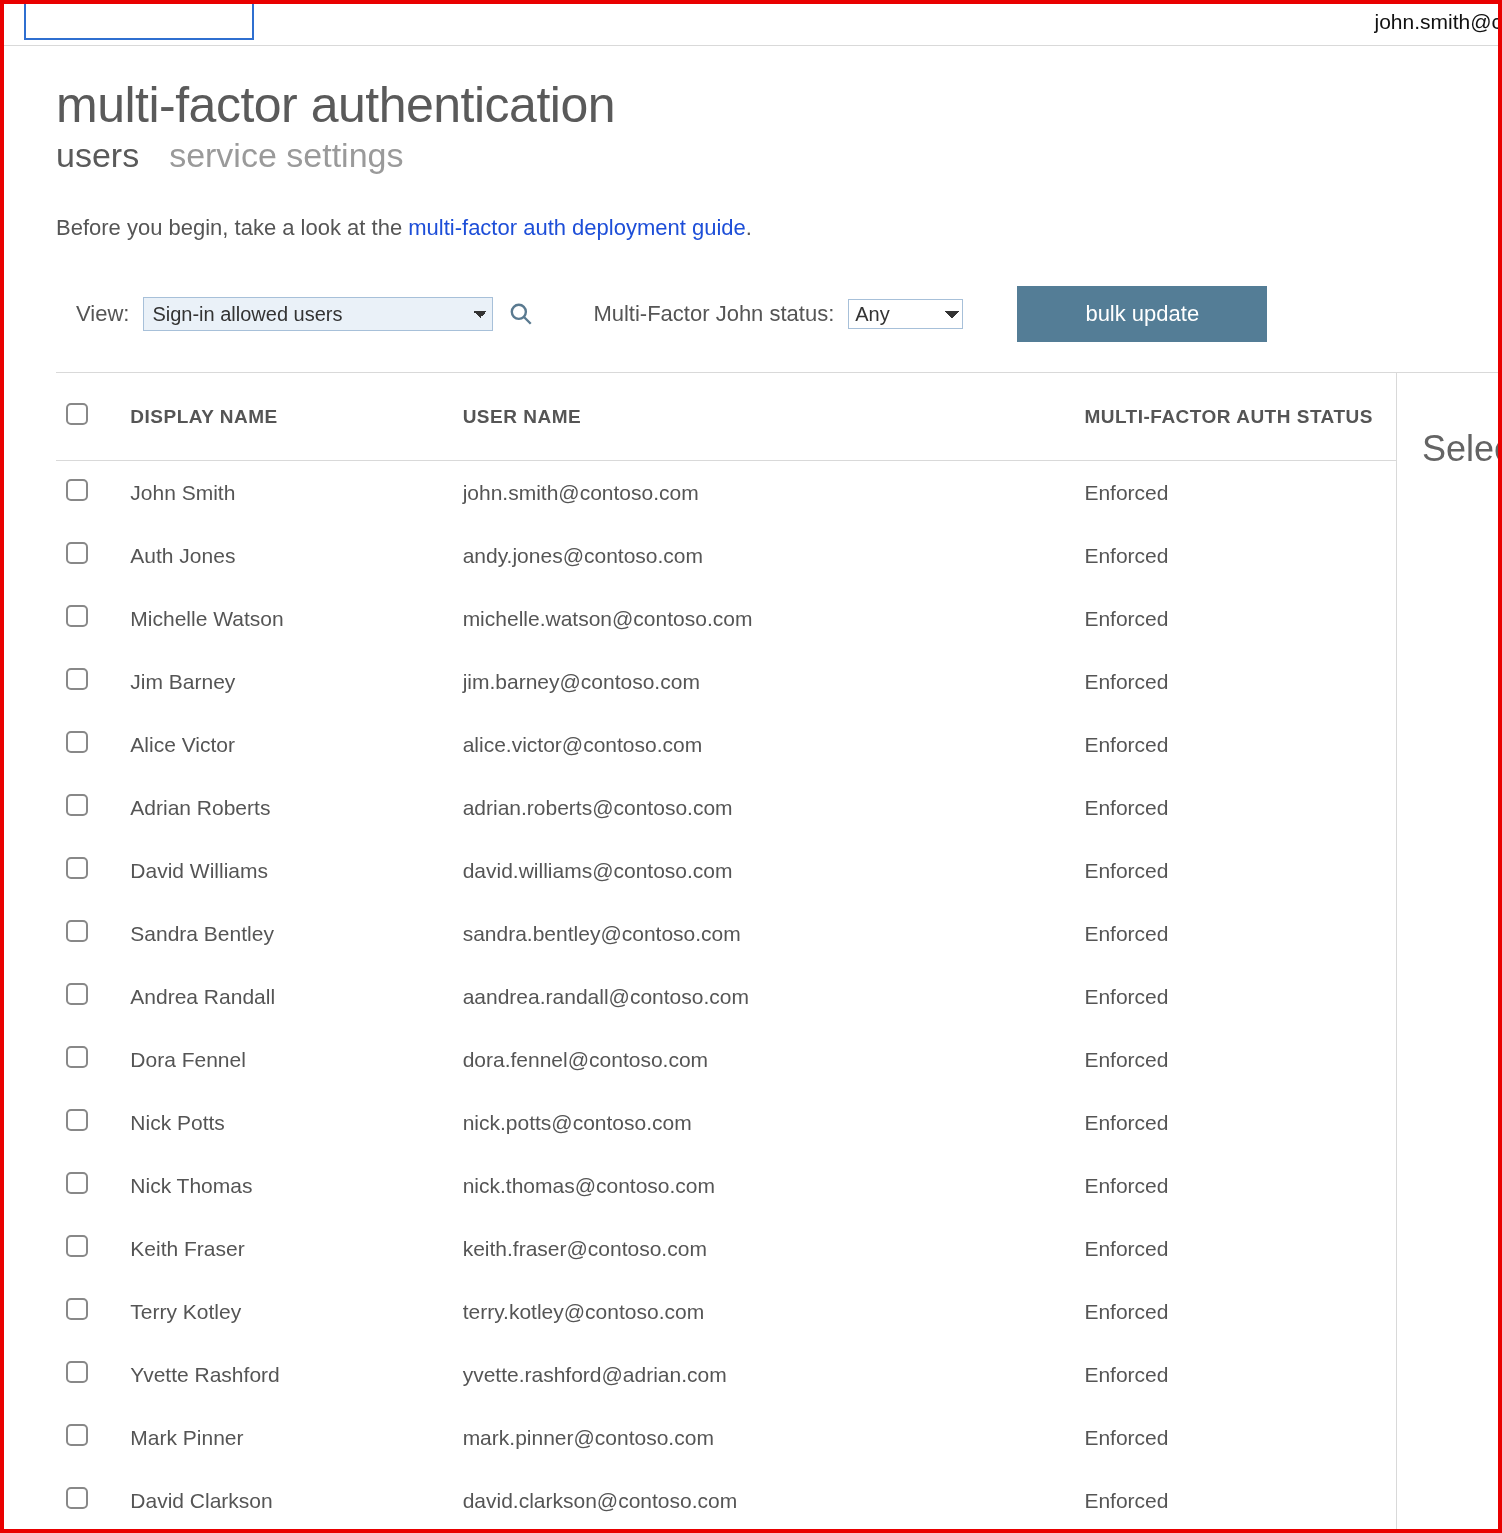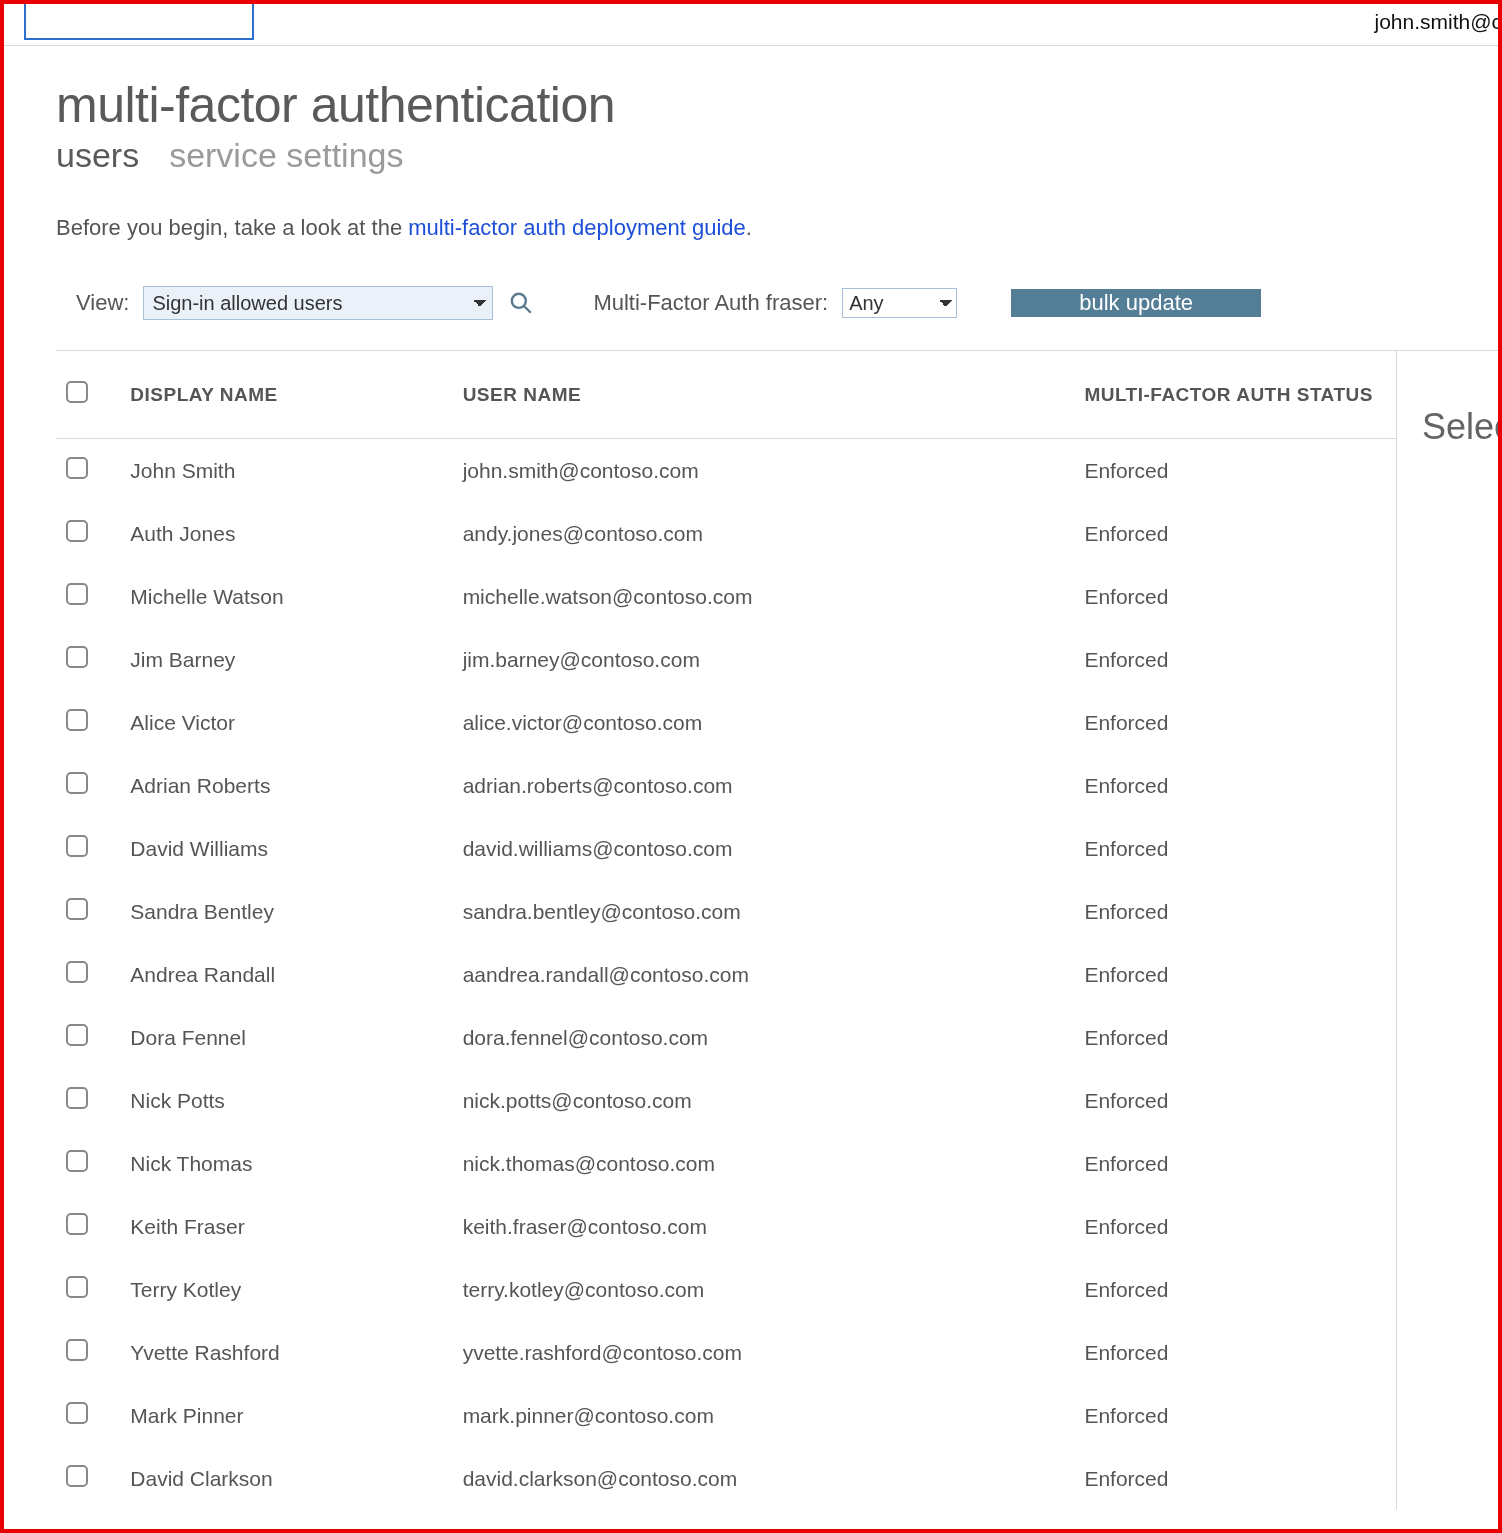--- a/index.html
+++ b/index.html
@@ -110,21 +110,21 @@
     background-image: linear-gradient(45deg, transparent 50%, #333 50%), linear-gradient(135deg, #333 50%, transparent 50%);
     background-position: right 10px center, right 3px center;
     background-size: 7px 7px, 7px 7px;
     background-repeat: no-repeat;
   }
   .bulk-btn {
     margin-left: 40px;
     background: #547d96;
     color: #fff;
     border: none;
-    width: 250px; height: 28px;
+    width: 250px; height: 56px;
     font-size: 22px;
     cursor: pointer;
   }
   
   .table-wrap {
     display: flex;
     border-top: 1px solid #d9d9d9;
   }
   .table-main { flex: 0 0 1340px; }
   .side-panel {
@@ -206,21 +206,21 @@
       <select class="view-select">
         <option>Sign-in allowed users</option>
       </select>
       <span class="search-icon">
         <svg width="26" height="26" viewBox="0 0 24 24" fill="none" stroke="#5a7a90" stroke-width="2.2">
           <circle cx="10" cy="10" r="6.5"></circle>
           <line x1="15" y1="15" x2="21" y2="21"></line>
         </svg>
       </span>
       <span style="width:30px"></span>
-      <span class="lbl">Multi-Factor Auth fraser:</span>
+      <span class="lbl">Multi-Factor John status:</span>
       <select class="status-select">
         <option>Any</option>
       </select>
       <button class="bulk-btn">bulk update</button>
     </div>
 
     <div class="table-wrap">
       <div class="table-main">
         <table class="users">
           <thead>
@@ -314,21 +314,21 @@
               </tr>
               <tr>
                 <td class="col-check"><span class="chk"></span></td>
                 <td class="col-name">Terry Kotley</td>
                 <td class="col-user">terry.kotley@contoso.com</td>
                 <td class="col-status">Enforced</td>
               </tr>
               <tr>
                 <td class="col-check"><span class="chk"></span></td>
                 <td class="col-name">Yvette Rashford</td>
-                <td class="col-user">yvette.rashford@contoso.com</td>
+                <td class="col-user">yvette.rashford@adrian.com</td>
                 <td class="col-status">Enforced</td>
               </tr>
               <tr>
                 <td class="col-check"><span class="chk"></span></td>
                 <td class="col-name">Mark Pinner</td>
                 <td class="col-user">mark.pinner@contoso.com</td>
                 <td class="col-status">Enforced</td>
               </tr>
               <tr>
                 <td class="col-check"><span class="chk"></span></td>

